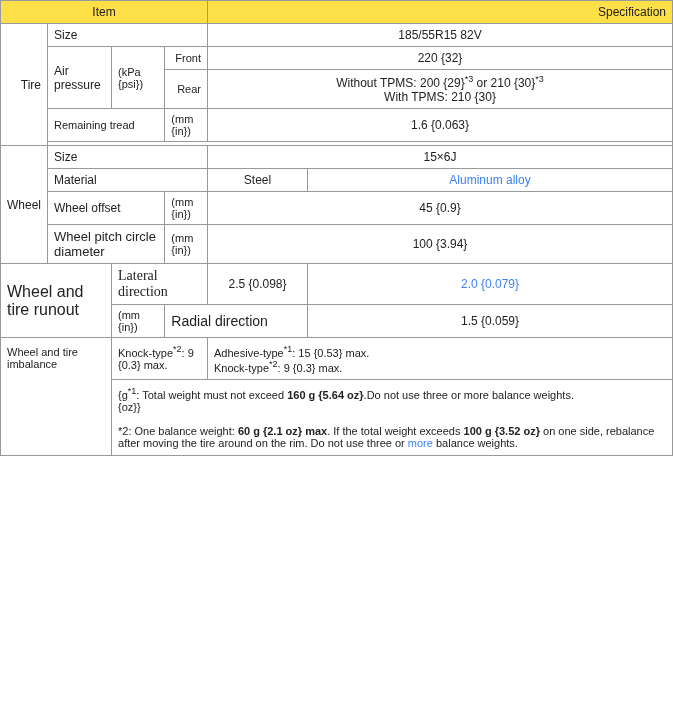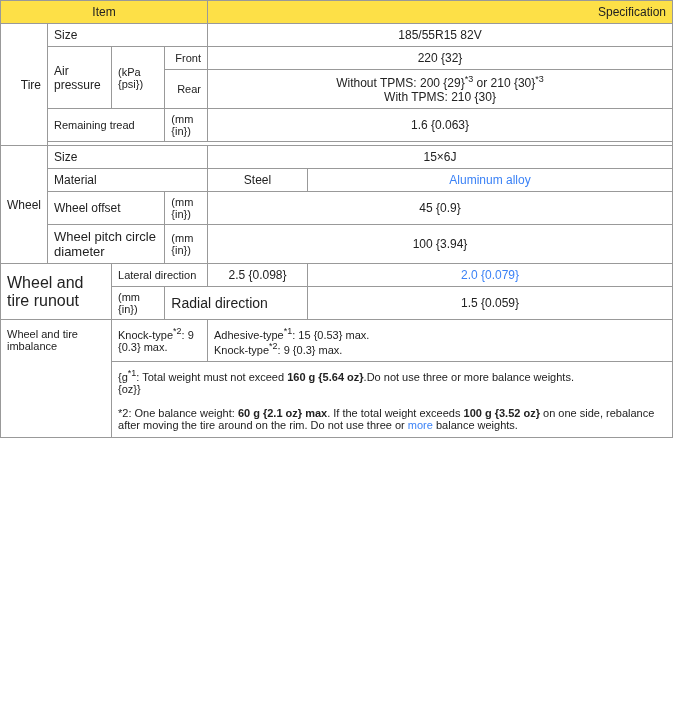--- a/index.html
+++ b/index.html
@@ -96,21 +96,21 @@
     </tr>
 
     <tr>
       <td colspan="2" style="font-size:13px;">Wheel pitch circle diameter</td>
       <td style="font-size:11px;">(mm {in})</td>
       <td colspan="3" class="center">100 {3.94}</td>
     </tr>
 
     <tr>
       <td rowspan="2" colspan="2" style="vertical-align:middle; font-size:16px;">Wheel and tire runout</td>
-      <td colspan="2" style="font-size:11px; vertical-align:middle;">Lateral direction</td>
+      <td colspan="2" style="font-size:14px; vertical-align:middle;font-family:Liberation Serif, serif;">Lateral direction</td>
       <td class="center">2.5 {0.098}</td>
       <td colspan="2" class="center blue">2.0 {0.079}</td>
     </tr>
 
     <tr>
       <td style="font-size:11px;">(mm {in})</td>
       <td colspan="2" style="font-size:14px;">Radial direction</td>
       <td colspan="3" class="center">1.5 {0.059}</td>
     </tr>
 

